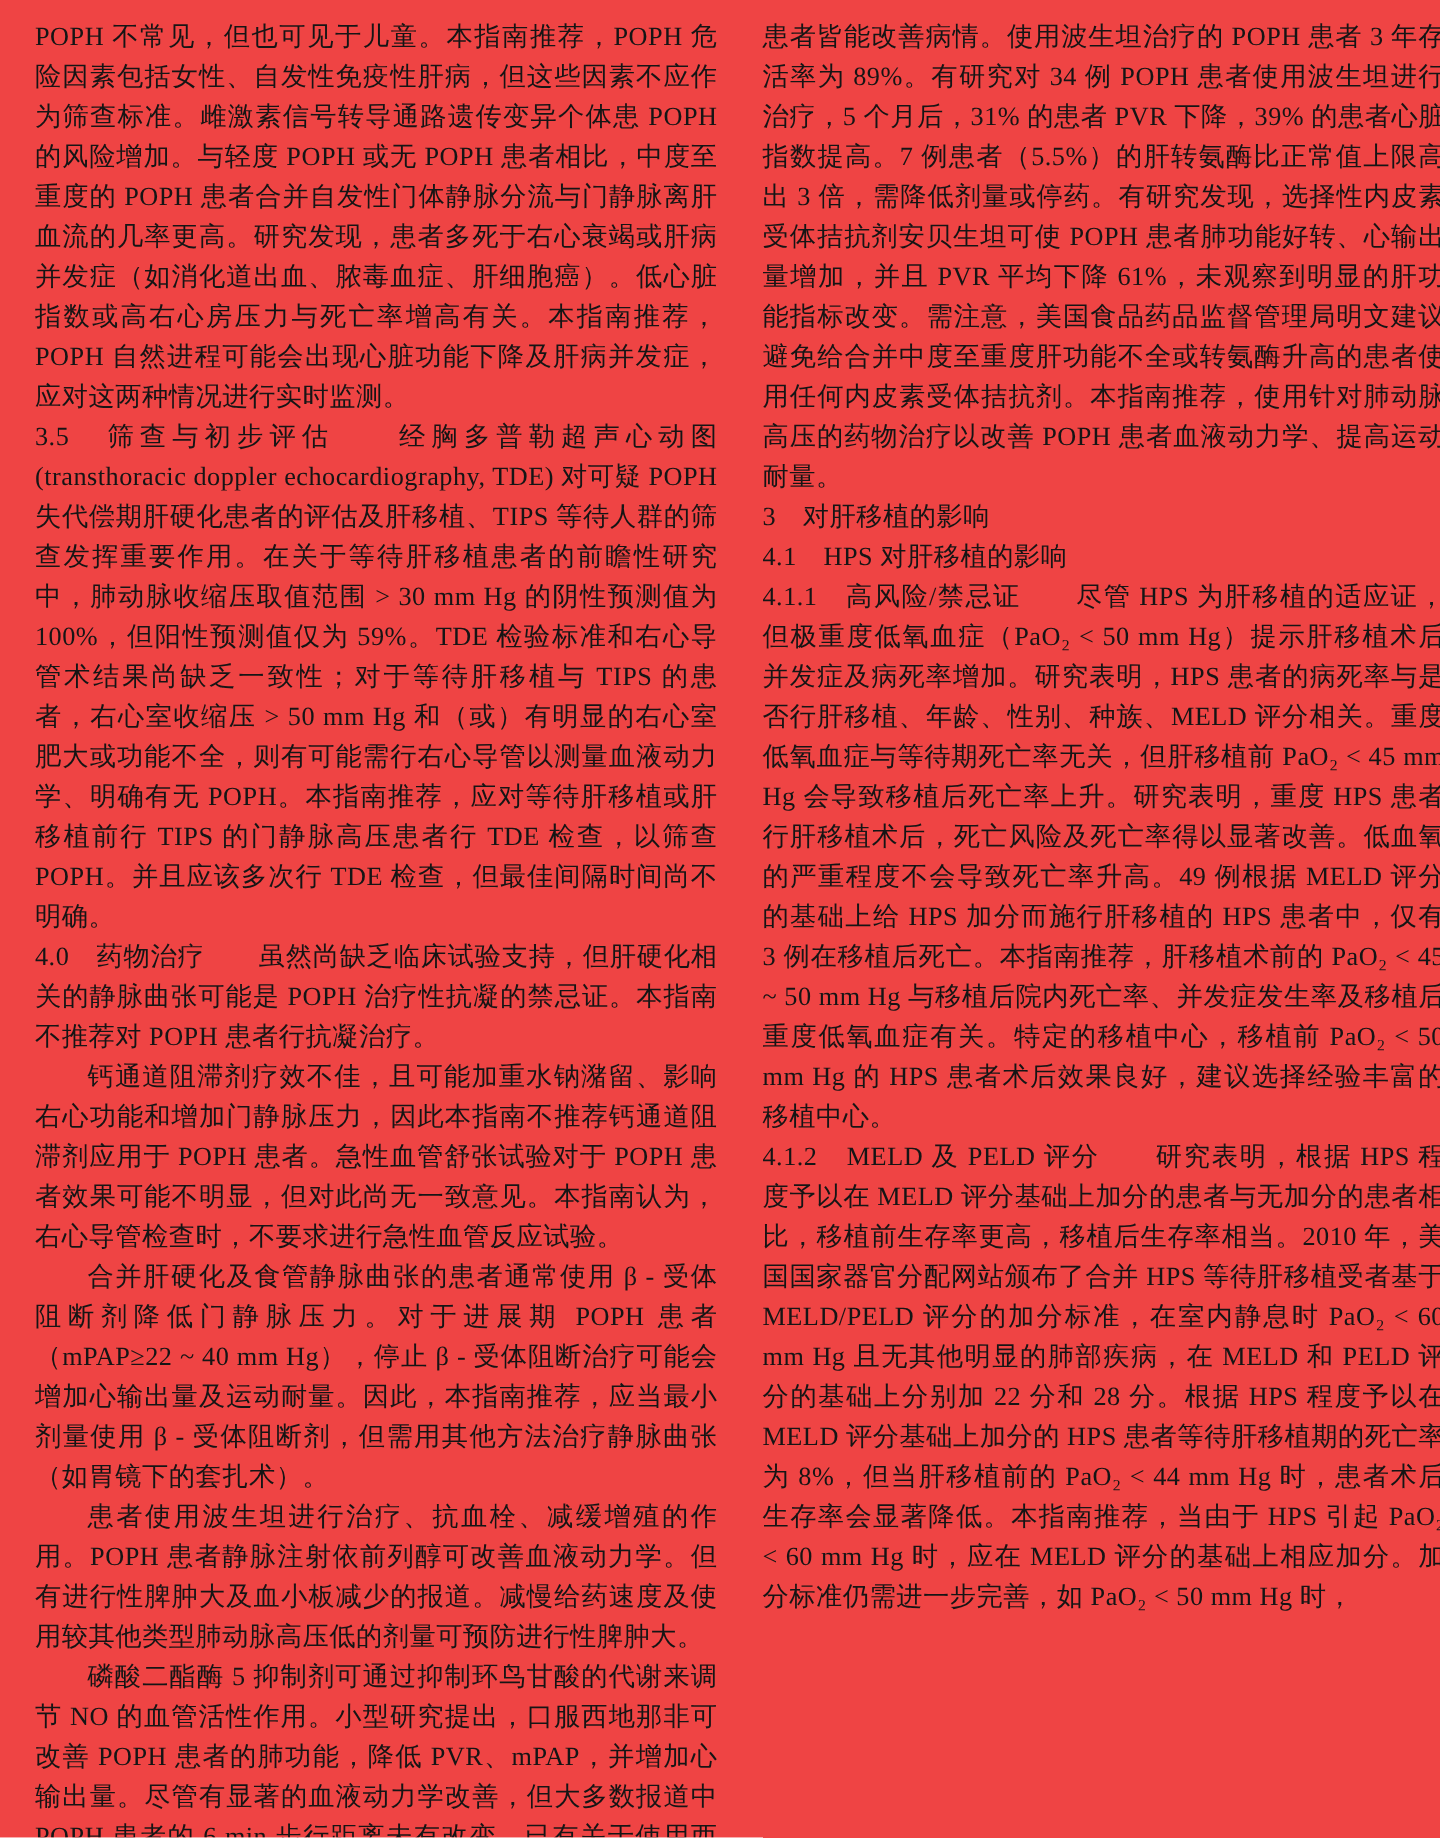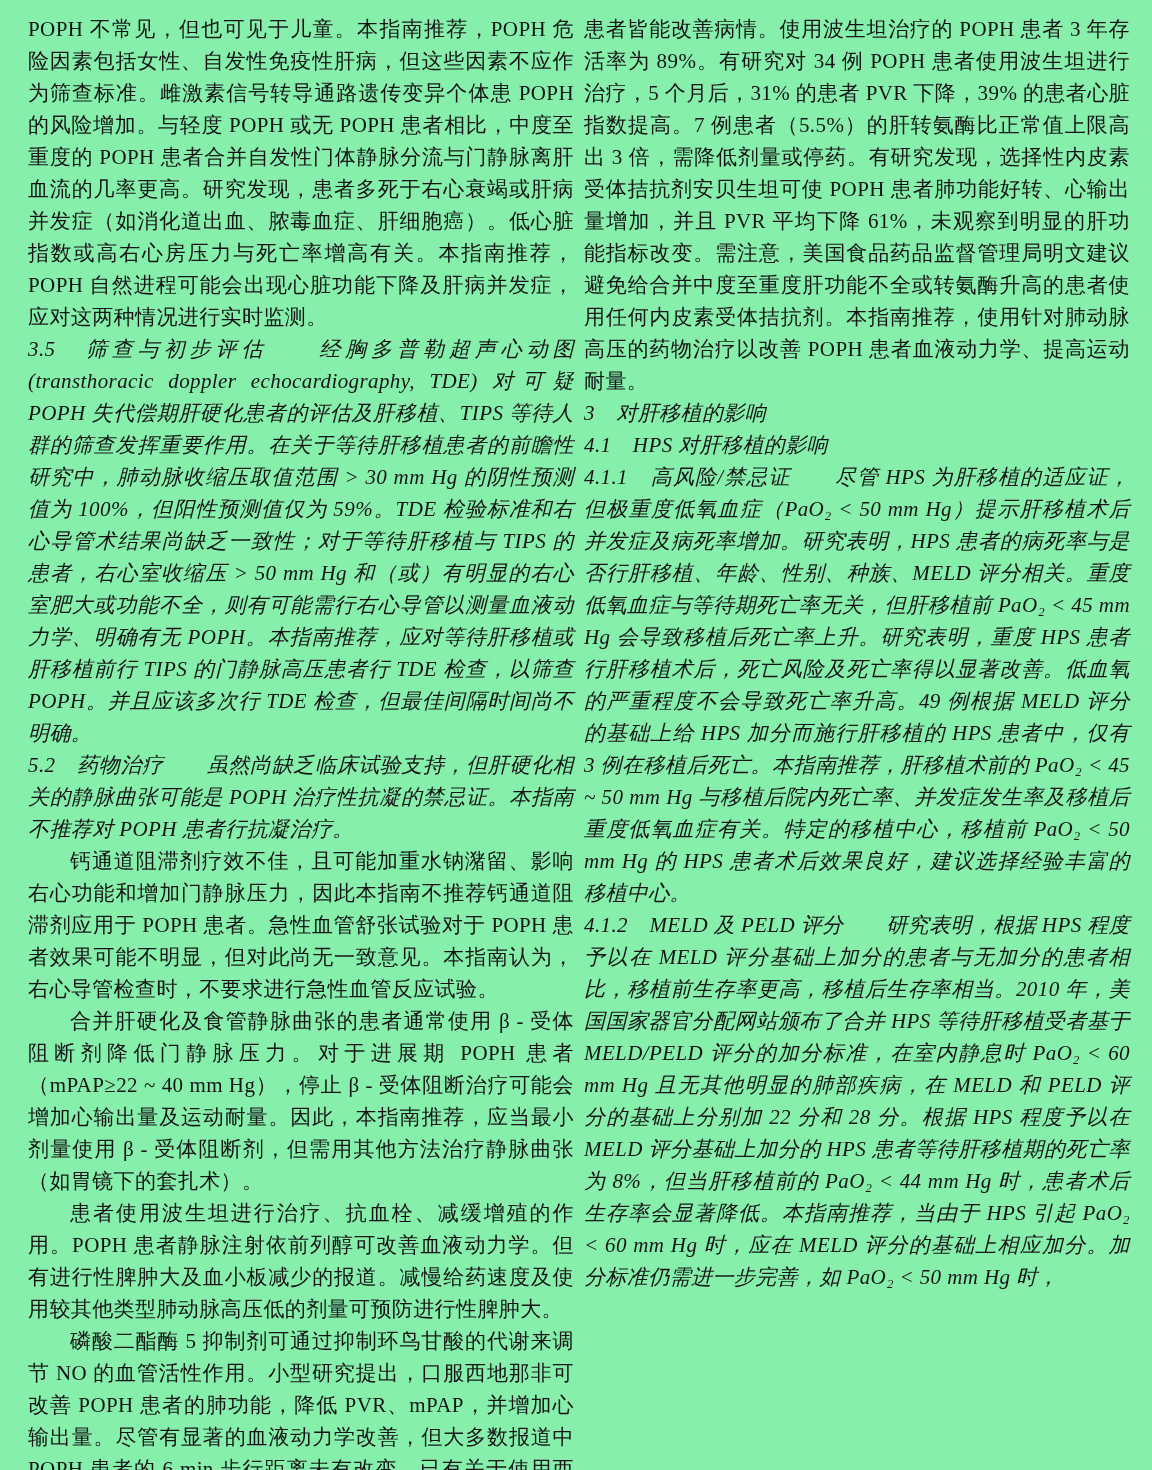--- a/index.html
+++ b/index.html
@@ -5,25 +5,25 @@
   html, body {
     margin: 0;
     padding: 0;
     background: #ffffff;
   }
   .page {
     position: relative;
     width: 1152px;
     height: 1470px;
     margin: 0 auto;
-    background: #86efac;
+    background: #ef4444;
     box-sizing: border-box;
     padding: 13px 6px 0 28px;
     display: flex;
-    gap: 10px;
+    gap: 36px;
     overflow: hidden;
     font-family: "Liberation Serif", "DejaVu Serif", serif;
     color: #151515;
   }
   .column {
     width: 546px;
     flex: 0 0 546px;
   }
   p.para {
     margin: 0;
@@ -33,31 +33,30 @@
     text-align: justify;
     text-justify: inter-ideograph;
     letter-spacing: 0.4px;
     word-break: break-word;
   }
   p.para.indent {
     text-indent: 2em;
   }
   p.para.section {
     text-indent: 0;
-    font-style: italic;
   }
 </style>
 </head>
 <body>
 
 <div class="page">
   <div class="column">
       <p class="para">POPH 不常见，但也可见于儿童。本指南推荐，POPH 危险因素包括女性、自发性免疫性肝病，但这些因素不应作为筛查标准。雌激素信号转导通路遗传变异个体患 POPH 的风险增加。与轻度 POPH 或无 POPH 患者相比，中度至重度的 POPH 患者合并自发性门体静脉分流与门静脉离肝血流的几率更高。研究发现，患者多死于右心衰竭或肝病并发症（如消化道出血、脓毒血症、肝细胞癌）。低心脏指数或高右心房压力与死亡率增高有关。本指南推荐，POPH 自然进程可能会出现心脏功能下降及肝病并发症，应对这两种情况进行实时监测。</p>
       <p class="para section">3.5　筛查与初步评估　　经胸多普勒超声心动图 (transthoracic doppler echocardiography, TDE) 对可疑 POPH 失代偿期肝硬化患者的评估及肝移植、TIPS 等待人群的筛查发挥重要作用。在关于等待肝移植患者的前瞻性研究中，肺动脉收缩压取值范围 &gt; 30 mm Hg 的阴性预测值为 100%，但阳性预测值仅为 59%。TDE 检验标准和右心导管术结果尚缺乏一致性；对于等待肝移植与 TIPS 的患者，右心室收缩压 &gt; 50 mm Hg 和（或）有明显的右心室肥大或功能不全，则有可能需行右心导管以测量血液动力学、明确有无 POPH。本指南推荐，应对等待肝移植或肝移植前行 TIPS 的门静脉高压患者行 TDE 检查，以筛查 POPH。并且应该多次行 TDE 检查，但最佳间隔时间尚不明确。</p>
-      <p class="para section">5.2　药物治疗　　虽然尚缺乏临床试验支持，但肝硬化相关的静脉曲张可能是 POPH 治疗性抗凝的禁忌证。本指南不推荐对 POPH 患者行抗凝治疗。</p>
+      <p class="para section">4.0　药物治疗　　虽然尚缺乏临床试验支持，但肝硬化相关的静脉曲张可能是 POPH 治疗性抗凝的禁忌证。本指南不推荐对 POPH 患者行抗凝治疗。</p>
       <p class="para indent">钙通道阻滞剂疗效不佳，且可能加重水钠潴留、影响右心功能和增加门静脉压力，因此本指南不推荐钙通道阻滞剂应用于 POPH 患者。急性血管舒张试验对于 POPH 患者效果可能不明显，但对此尚无一致意见。本指南认为，右心导管检查时，不要求进行急性血管反应试验。</p>
       <p class="para indent">合并肝硬化及食管静脉曲张的患者通常使用 β - 受体阻断剂降低门静脉压力。对于进展期 POPH 患者（mPAP≥22 ~ 40 mm Hg），停止 β - 受体阻断治疗可能会增加心输出量及运动耐量。因此，本指南推荐，应当最小剂量使用 β - 受体阻断剂，但需用其他方法治疗静脉曲张（如胃镜下的套扎术）。</p>
       <p class="para indent">患者使用波生坦进行治疗、抗血栓、减缓增殖的作用。POPH 患者静脉注射依前列醇可改善血液动力学。但有进行性脾肿大及血小板减少的报道。减慢给药速度及使用较其他类型肺动脉高压低的剂量可预防进行性脾肿大。</p>
       <p class="para indent">磷酸二酯酶 5 抑制剂可通过抑制环鸟甘酸的代谢来调节 NO 的血管活性作用。小型研究提出，口服西地那非可改善 POPH 患者的肺功能，降低 PVR、mPAP，并增加心输出量。尽管有显著的血液动力学改善，但大多数报道中 POPH 患者的 6 min 步行距离未有改变。已有关于使用西地那非引起食管静脉曲张破裂出血的报道。</p>
     </div>
   <div class="column">
       <p class="para">患者皆能改善病情。使用波生坦治疗的 POPH 患者 3 年存活率为 89%。有研究对 34 例 POPH 患者使用波生坦进行治疗，5 个月后，31% 的患者 PVR 下降，39% 的患者心脏指数提高。7 例患者（5.5%）的肝转氨酶比正常值上限高出 3 倍，需降低剂量或停药。有研究发现，选择性内皮素受体拮抗剂安贝生坦可使 POPH 患者肺功能好转、心输出量增加，并且 PVR 平均下降 61%，未观察到明显的肝功能指标改变。需注意，美国食品药品监督管理局明文建议避免给合并中度至重度肝功能不全或转氨酶升高的患者使用任何内皮素受体拮抗剂。本指南推荐，使用针对肺动脉高压的药物治疗以改善 POPH 患者血液动力学、提高运动耐量。</p>
       <p class="para section">3　对肝移植的影响</p>
       <p class="para section">4.1　HPS 对肝移植的影响</p>
       <p class="para section">4.1.1　高风险/禁忌证　　尽管 HPS 为肝移植的适应证，但极重度低氧血症（PaO₂ &lt; 50 mm Hg）提示肝移植术后并发症及病死率增加。研究表明，HPS 患者的病死率与是否行肝移植、年龄、性别、种族、MELD 评分相关。重度低氧血症与等待期死亡率无关，但肝移植前 PaO₂ &lt; 45 mm Hg 会导致移植后死亡率上升。研究表明，重度 HPS 患者行肝移植术后，死亡风险及死亡率得以显著改善。低血氧的严重程度不会导致死亡率升高。49 例根据 MELD 评分的基础上给 HPS 加分而施行肝移植的 HPS 患者中，仅有 3 例在移植后死亡。本指南推荐，肝移植术前的 PaO₂ &lt; 45 ~ 50 mm Hg 与移植后院内死亡率、并发症发生率及移植后重度低氧血症有关。特定的移植中心，移植前 PaO₂ &lt; 50 mm Hg 的 HPS 患者术后效果良好，建议选择经验丰富的移植中心。</p>

